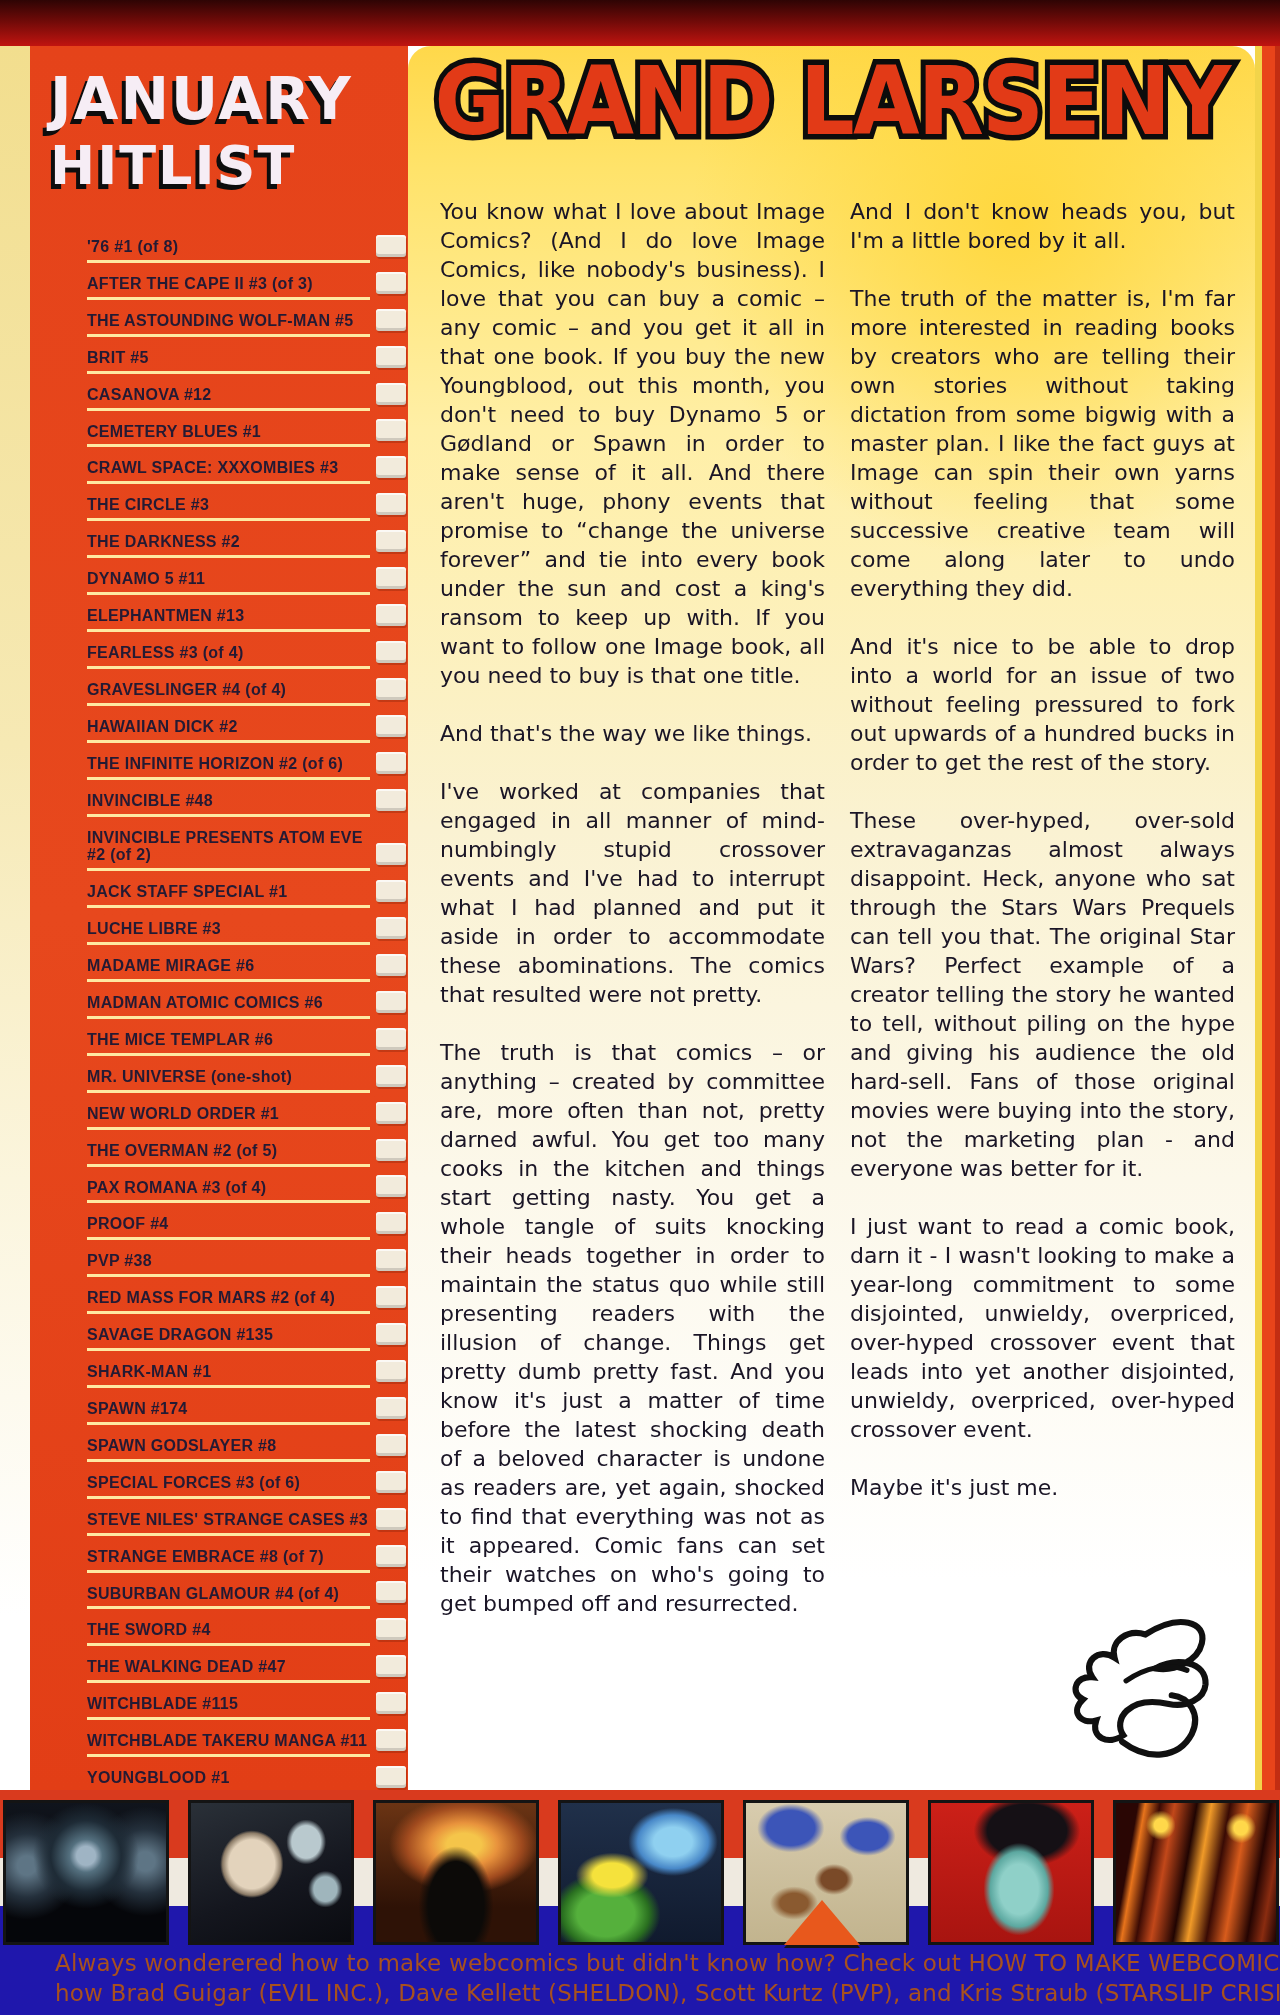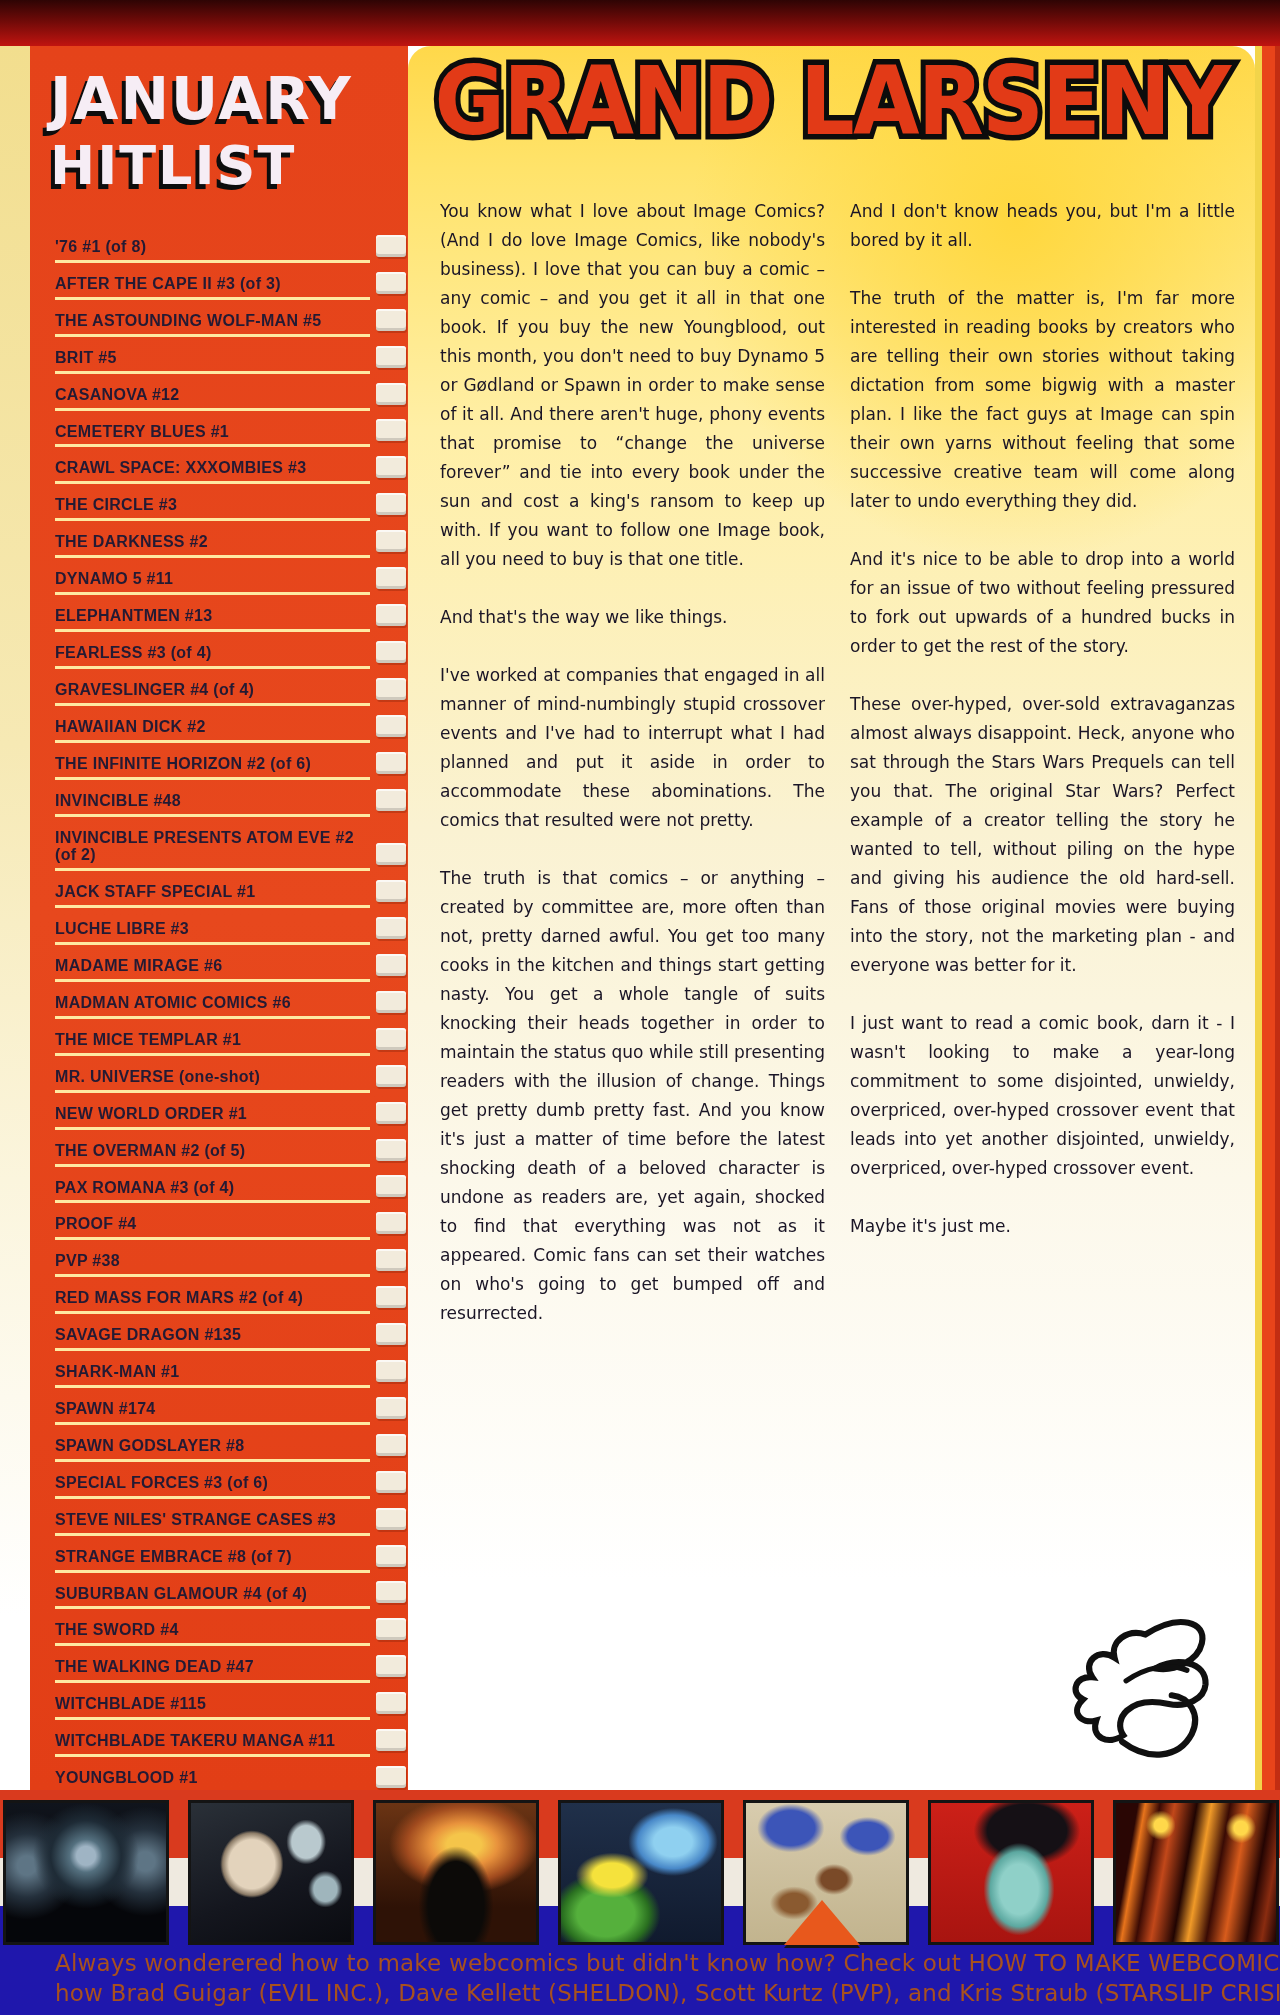--- a/index.html
+++ b/index.html
@@ -14,37 +14,37 @@
   .right-border { position:absolute; left:1255px; top:46px; width:25px; height:1744px;
     background:linear-gradient(90deg,#F2D44A 0 7px,#E8441A 7px 20px,#C22D12 20px); }
 
   
   .sidebar { position:absolute; left:30px; top:46px; width:378px; height:1744px;
     background:linear-gradient(180deg,#E5431A 0%,#E7481D 50%,#E23E16 100%); }
   .sb-title { padding:22px 0 0 20px; color:#F6EDF5; font-weight:900;
     font-family:"DejaVu Sans",sans-serif; text-shadow:-4px 5px 0 #0D0D0D; letter-spacing:2px; }
   .sb-title .l1 { font-size:58px; line-height:62px; }
   .sb-title .l2 { font-size:54px; line-height:72px; }
-  .hitlist { margin-top:24px; }
+  .hitlist { margin-top:24px;margin-left:32px; }
   .hl-row { position:relative; margin:0 38px 0 25px; padding:12px 0 4px;
     border-bottom:3px solid #FFE9A2; }
   .hl-label { display:block; font-family:"Liberation Sans",sans-serif; font-weight:bold;
     font-size:16px; line-height:1.12; letter-spacing:.3px; color:#241A33; }
   .hl-check { position:absolute; right:-36px; bottom:3px; width:30px; height:22px;
     background:#F2EBDC; border-radius:3px;
     box-shadow:inset 0 -3px 0 rgba(0,0,0,.14), inset 0 2px 0 rgba(255,255,255,.7), 1px 2px 0 rgba(90,20,0,.25); }
 
   
   .article { position:absolute; left:408px; top:46px; width:847px; height:1744px;
     background:
       radial-gradient(ellipse 55% 28% at 72% 10%, rgba(255,214,56,.9), rgba(255,214,56,0) 70%),
       linear-gradient(180deg,#FFD84A 0%,#FFE36A 7%,#FFEFA6 22%,#FAF2D2 45%,#FCF8EA 65%,#FFFFFF 88%); border-radius: 23px; }
   .art-title { position:absolute; left:14px; top:4px; }
   .col { position:absolute; top:151px; width:385px; color:#1A1526;
-    font-size:17px; line-height:29px; text-align:justify; }
+    font-size:22px; line-height:29px; text-align:justify; }
   .col p { margin:0 0 29px; }
   .col1 { left:32px; }
   .col2 { left:442px; }
   .signature { position:absolute; left:648px; top:1568px; width:175px; height:160px;
     transform:rotate(-8deg); }
 
   
   .bottom { position:absolute; left:0; top:1790px; width:1280px; height:225px; background:#1F17AC; }
   .stripe-red { position:absolute; left:0; top:0; width:1280px; height:68px; background:#D93A1E; }
   .stripe-white { position:absolute; left:0; top:68px; width:1280px; height:48px; background:#EFEAE0; }
@@ -183,21 +183,21 @@
         </div>
         <div class="hl-row">
           <span class="hl-label">MADAME MIRAGE #6</span>
           <span class="hl-check"></span>
         </div>
         <div class="hl-row">
           <span class="hl-label">MADMAN ATOMIC COMICS #6</span>
           <span class="hl-check"></span>
         </div>
         <div class="hl-row">
-          <span class="hl-label">THE MICE TEMPLAR #1</span>
+          <span class="hl-label">THE MICE TEMPLAR #6</span>
           <span class="hl-check"></span>
         </div>
         <div class="hl-row">
           <span class="hl-label">MR. UNIVERSE (one-shot)</span>
           <span class="hl-check"></span>
         </div>
         <div class="hl-row">
           <span class="hl-label">NEW WORLD ORDER #1</span>
           <span class="hl-check"></span>
         </div>

